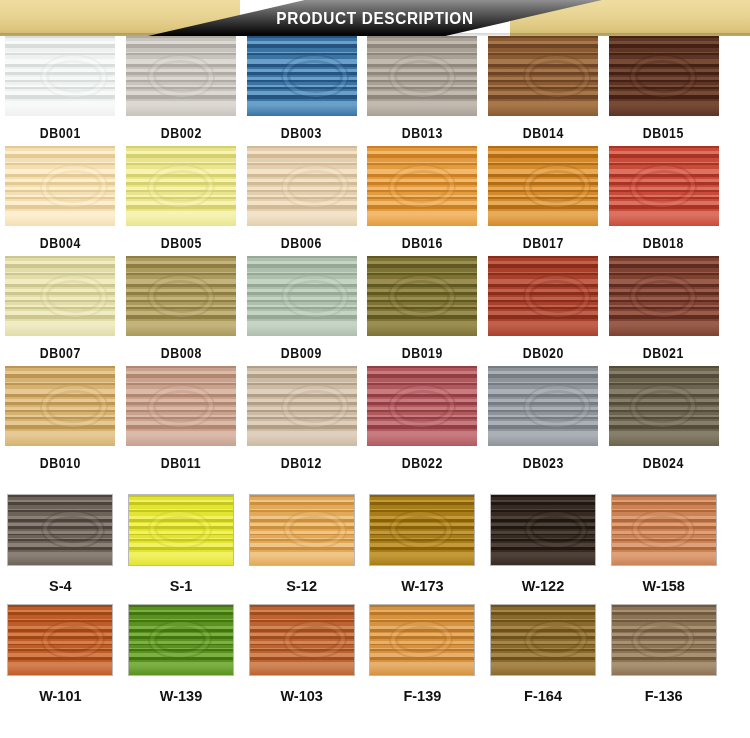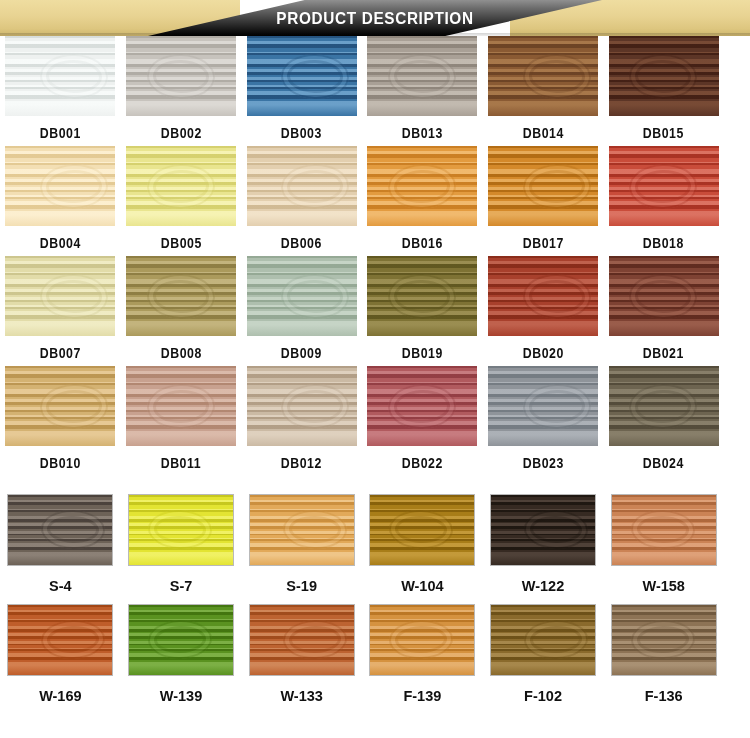--- a/index.html
+++ b/index.html
@@ -343,35 +343,35 @@
           <div class="grain" style="background: repeating-linear-gradient(rgb(73, 64, 58) 0%, rgb(73, 64, 58) 2.29%, rgb(109, 98, 87) 2.29%, rgb(109, 98, 87) 6.67%, rgb(142, 131, 121) 6.67%, rgb(142, 131, 121) 10.36%, rgb(73, 64, 58) 10.36%, rgb(73, 64, 58) 14.87%, rgb(109, 98, 87) 14.87%, rgb(109, 98, 87) 19.71%, rgb(142, 131, 121) 19.71%, rgb(142, 131, 121) 21.37%, rgb(73, 64, 58) 21.37%, rgb(73, 64, 58) 24.35%, rgb(109, 98, 87) 24.35%, rgb(109, 98, 87) 29.29%, rgb(142, 131, 121) 29.29%, rgb(142, 131, 121) 34.75%, rgb(73, 64, 58) 34.75%, rgb(73, 64, 58) 38.41%, rgb(109, 98, 87) 38.41%, rgb(109, 98, 87) 40.65%, rgb(142, 131, 121) 40.65%, rgb(142, 131, 121) 44.87%, rgb(73, 64, 58) 44.87%, rgb(73, 64, 58) 48.96%, rgb(109, 98, 87) 48.96%, rgb(109, 98, 87) 51.63%, rgb(142, 131, 121) 51.63%, rgb(142, 131, 121) 55.55%, rgb(73, 64, 58) 55.55%, rgb(73, 64, 58) 57.39%, rgb(109, 98, 87) 57.39%, rgb(109, 98, 87) 61.18%, rgb(142, 131, 121) 61.18%, rgb(142, 131, 121) 63.26%, rgb(73, 64, 58) 63.26%, rgb(73, 64, 58) 66.1%, rgb(109, 98, 87) 66.1%, rgb(109, 98, 87) 69.25%, rgb(142, 131, 121) 69.25%, rgb(142, 131, 121) 73.93%, rgb(73, 64, 58) 73.93%, rgb(73, 64, 58) 78.57%, rgb(109, 98, 87) 78.57%, rgb(109, 98, 87) 81.08%, rgb(142, 131, 121) 81.08%, rgb(142, 131, 121) 86.11%, rgb(109, 98, 87) 100%); opacity: 0.92;"></div>
           <div class="ring" style="box-shadow: rgb(73, 64, 58) 0px 0px 0px 2px inset, rgb(142, 131, 121) 0px 0px 0px 6px inset, rgb(73, 64, 58) 0px 0px 0px 9px inset; transform: translateX(6px) rotate(2deg);"></div>
         </div>
         <div class="swatch-label">S-4</div>
       </div>
       <div class="swatch-cell">
         <div class="swatch-chip" style="background-color: rgb(227, 228, 50);">
           <div class="grain" style="background: repeating-linear-gradient(rgb(196, 197, 28) 0%, rgb(196, 197, 28) 2.29%, rgb(227, 228, 50) 2.29%, rgb(227, 228, 50) 6.67%, rgb(241, 242, 104) 6.67%, rgb(241, 242, 104) 10.36%, rgb(196, 197, 28) 10.36%, rgb(196, 197, 28) 14.87%, rgb(227, 228, 50) 14.87%, rgb(227, 228, 50) 19.71%, rgb(241, 242, 104) 19.71%, rgb(241, 242, 104) 21.37%, rgb(196, 197, 28) 21.37%, rgb(196, 197, 28) 24.35%, rgb(227, 228, 50) 24.35%, rgb(227, 228, 50) 29.29%, rgb(241, 242, 104) 29.29%, rgb(241, 242, 104) 34.75%, rgb(196, 197, 28) 34.75%, rgb(196, 197, 28) 38.41%, rgb(227, 228, 50) 38.41%, rgb(227, 228, 50) 40.65%, rgb(241, 242, 104) 40.65%, rgb(241, 242, 104) 44.87%, rgb(196, 197, 28) 44.87%, rgb(196, 197, 28) 48.96%, rgb(227, 228, 50) 48.96%, rgb(227, 228, 50) 51.63%, rgb(241, 242, 104) 51.63%, rgb(241, 242, 104) 55.55%, rgb(196, 197, 28) 55.55%, rgb(196, 197, 28) 57.39%, rgb(227, 228, 50) 57.39%, rgb(227, 228, 50) 61.18%, rgb(241, 242, 104) 61.18%, rgb(241, 242, 104) 63.26%, rgb(196, 197, 28) 63.26%, rgb(196, 197, 28) 66.1%, rgb(227, 228, 50) 66.1%, rgb(227, 228, 50) 69.25%, rgb(241, 242, 104) 69.25%, rgb(241, 242, 104) 73.93%, rgb(196, 197, 28) 73.93%, rgb(196, 197, 28) 78.57%, rgb(227, 228, 50) 78.57%, rgb(227, 228, 50) 81.08%, rgb(241, 242, 104) 81.08%, rgb(241, 242, 104) 86.11%, rgb(227, 228, 50) 100%); opacity: 0.92;"></div>
           <div class="ring" style="box-shadow: rgb(196, 197, 28) 0px 0px 0px 2px inset, rgb(241, 242, 104) 0px 0px 0px 6px inset, rgb(196, 197, 28) 0px 0px 0px 9px inset; transform: translateX(-8px) rotate(2deg);"></div>
         </div>
-        <div class="swatch-label">S-7</div>
+        <div class="swatch-label">S-1</div>
       </div>
       <div class="swatch-cell">
         <div class="swatch-chip" style="background-color: rgb(226, 169, 89);">
           <div class="grain" style="background: repeating-linear-gradient(rgb(201, 141, 60) 0%, rgb(201, 141, 60) 2.29%, rgb(226, 169, 89) 2.29%, rgb(226, 169, 89) 6.67%, rgb(240, 200, 140) 6.67%, rgb(240, 200, 140) 10.36%, rgb(201, 141, 60) 10.36%, rgb(201, 141, 60) 14.87%, rgb(226, 169, 89) 14.87%, rgb(226, 169, 89) 19.71%, rgb(240, 200, 140) 19.71%, rgb(240, 200, 140) 21.37%, rgb(201, 141, 60) 21.37%, rgb(201, 141, 60) 24.35%, rgb(226, 169, 89) 24.35%, rgb(226, 169, 89) 29.29%, rgb(240, 200, 140) 29.29%, rgb(240, 200, 140) 34.75%, rgb(201, 141, 60) 34.75%, rgb(201, 141, 60) 38.41%, rgb(226, 169, 89) 38.41%, rgb(226, 169, 89) 40.65%, rgb(240, 200, 140) 40.65%, rgb(240, 200, 140) 44.87%, rgb(201, 141, 60) 44.87%, rgb(201, 141, 60) 48.96%, rgb(226, 169, 89) 48.96%, rgb(226, 169, 89) 51.63%, rgb(240, 200, 140) 51.63%, rgb(240, 200, 140) 55.55%, rgb(201, 141, 60) 55.55%, rgb(201, 141, 60) 57.39%, rgb(226, 169, 89) 57.39%, rgb(226, 169, 89) 61.18%, rgb(240, 200, 140) 61.18%, rgb(240, 200, 140) 63.26%, rgb(201, 141, 60) 63.26%, rgb(201, 141, 60) 66.1%, rgb(226, 169, 89) 66.1%, rgb(226, 169, 89) 69.25%, rgb(240, 200, 140) 69.25%, rgb(240, 200, 140) 73.93%, rgb(201, 141, 60) 73.93%, rgb(201, 141, 60) 78.57%, rgb(226, 169, 89) 78.57%, rgb(226, 169, 89) 81.08%, rgb(240, 200, 140) 81.08%, rgb(240, 200, 140) 86.11%, rgb(226, 169, 89) 100%); opacity: 0.92;"></div>
           <div class="ring" style="box-shadow: rgb(201, 141, 60) 0px 0px 0px 2px inset, rgb(240, 200, 140) 0px 0px 0px 6px inset, rgb(201, 141, 60) 0px 0px 0px 9px inset; transform: translateX(6px) rotate(2deg);"></div>
         </div>
-        <div class="swatch-label">S-19</div>
+        <div class="swatch-label">S-12</div>
       </div>
       <div class="swatch-cell">
         <div class="swatch-chip" style="background-color: rgb(168, 125, 24);">
           <div class="grain" style="background: repeating-linear-gradient(rgb(133, 95, 9) 0%, rgb(133, 95, 9) 2.29%, rgb(168, 125, 24) 2.29%, rgb(168, 125, 24) 6.67%, rgb(198, 156, 60) 6.67%, rgb(198, 156, 60) 10.36%, rgb(133, 95, 9) 10.36%, rgb(133, 95, 9) 14.87%, rgb(168, 125, 24) 14.87%, rgb(168, 125, 24) 19.71%, rgb(198, 156, 60) 19.71%, rgb(198, 156, 60) 21.37%, rgb(133, 95, 9) 21.37%, rgb(133, 95, 9) 24.35%, rgb(168, 125, 24) 24.35%, rgb(168, 125, 24) 29.29%, rgb(198, 156, 60) 29.29%, rgb(198, 156, 60) 34.75%, rgb(133, 95, 9) 34.75%, rgb(133, 95, 9) 38.41%, rgb(168, 125, 24) 38.41%, rgb(168, 125, 24) 40.65%, rgb(198, 156, 60) 40.65%, rgb(198, 156, 60) 44.87%, rgb(133, 95, 9) 44.87%, rgb(133, 95, 9) 48.96%, rgb(168, 125, 24) 48.96%, rgb(168, 125, 24) 51.63%, rgb(198, 156, 60) 51.63%, rgb(198, 156, 60) 55.55%, rgb(133, 95, 9) 55.55%, rgb(133, 95, 9) 57.39%, rgb(168, 125, 24) 57.39%, rgb(168, 125, 24) 61.18%, rgb(198, 156, 60) 61.18%, rgb(198, 156, 60) 63.26%, rgb(133, 95, 9) 63.26%, rgb(133, 95, 9) 66.1%, rgb(168, 125, 24) 66.1%, rgb(168, 125, 24) 69.25%, rgb(198, 156, 60) 69.25%, rgb(198, 156, 60) 73.93%, rgb(133, 95, 9) 73.93%, rgb(133, 95, 9) 78.57%, rgb(168, 125, 24) 78.57%, rgb(168, 125, 24) 81.08%, rgb(198, 156, 60) 81.08%, rgb(198, 156, 60) 86.11%, rgb(168, 125, 24) 100%); opacity: 0.92;"></div>
           <div class="ring" style="box-shadow: rgb(133, 95, 9) 0px 0px 0px 2px inset, rgb(198, 156, 60) 0px 0px 0px 6px inset, rgb(133, 95, 9) 0px 0px 0px 9px inset; transform: translateX(-8px) rotate(2deg);"></div>
         </div>
-        <div class="swatch-label">W-104</div>
+        <div class="swatch-label">W-173</div>
       </div>
       <div class="swatch-cell">
         <div class="swatch-chip" style="background-color: rgb(54, 42, 34);">
           <div class="grain" style="background: repeating-linear-gradient(rgb(29, 22, 16) 0%, rgb(29, 22, 16) 2.29%, rgb(54, 42, 34) 2.29%, rgb(54, 42, 34) 6.67%, rgb(81, 67, 58) 6.67%, rgb(81, 67, 58) 10.36%, rgb(29, 22, 16) 10.36%, rgb(29, 22, 16) 14.87%, rgb(54, 42, 34) 14.87%, rgb(54, 42, 34) 19.71%, rgb(81, 67, 58) 19.71%, rgb(81, 67, 58) 21.37%, rgb(29, 22, 16) 21.37%, rgb(29, 22, 16) 24.35%, rgb(54, 42, 34) 24.35%, rgb(54, 42, 34) 29.29%, rgb(81, 67, 58) 29.29%, rgb(81, 67, 58) 34.75%, rgb(29, 22, 16) 34.75%, rgb(29, 22, 16) 38.41%, rgb(54, 42, 34) 38.41%, rgb(54, 42, 34) 40.65%, rgb(81, 67, 58) 40.65%, rgb(81, 67, 58) 44.87%, rgb(29, 22, 16) 44.87%, rgb(29, 22, 16) 48.96%, rgb(54, 42, 34) 48.96%, rgb(54, 42, 34) 51.63%, rgb(81, 67, 58) 51.63%, rgb(81, 67, 58) 55.55%, rgb(29, 22, 16) 55.55%, rgb(29, 22, 16) 57.39%, rgb(54, 42, 34) 57.39%, rgb(54, 42, 34) 61.18%, rgb(81, 67, 58) 61.18%, rgb(81, 67, 58) 63.26%, rgb(29, 22, 16) 63.26%, rgb(29, 22, 16) 66.1%, rgb(54, 42, 34) 66.1%, rgb(54, 42, 34) 69.25%, rgb(81, 67, 58) 69.25%, rgb(81, 67, 58) 73.93%, rgb(29, 22, 16) 73.93%, rgb(29, 22, 16) 78.57%, rgb(54, 42, 34) 78.57%, rgb(54, 42, 34) 81.08%, rgb(81, 67, 58) 81.08%, rgb(81, 67, 58) 86.11%, rgb(54, 42, 34) 100%); opacity: 0.92;"></div>
           <div class="ring" style="box-shadow: rgb(29, 22, 16) 0px 0px 0px 2px inset, rgb(81, 67, 58) 0px 0px 0px 6px inset, rgb(29, 22, 16) 0px 0px 0px 9px inset; transform: translateX(6px) rotate(2deg);"></div>
         </div>
         <div class="swatch-label">W-122</div>
       </div>
       <div class="swatch-cell">
         <div class="swatch-chip" style="background-color: rgb(203, 131, 85);">
@@ -380,49 +380,49 @@
         </div>
         <div class="swatch-label">W-158</div>
       </div>
     </div>
     <div class="swatch-row">
       <div class="swatch-cell">
         <div class="swatch-chip" style="background-color: rgb(191, 93, 42);">
           <div class="grain" style="background: repeating-linear-gradient(rgb(160, 68, 19) 0%, rgb(160, 68, 19) 2.29%, rgb(191, 93, 42) 2.29%, rgb(191, 93, 42) 6.67%, rgb(213, 131, 83) 6.67%, rgb(213, 131, 83) 10.36%, rgb(160, 68, 19) 10.36%, rgb(160, 68, 19) 14.87%, rgb(191, 93, 42) 14.87%, rgb(191, 93, 42) 19.71%, rgb(213, 131, 83) 19.71%, rgb(213, 131, 83) 21.37%, rgb(160, 68, 19) 21.37%, rgb(160, 68, 19) 24.35%, rgb(191, 93, 42) 24.35%, rgb(191, 93, 42) 29.29%, rgb(213, 131, 83) 29.29%, rgb(213, 131, 83) 34.75%, rgb(160, 68, 19) 34.75%, rgb(160, 68, 19) 38.41%, rgb(191, 93, 42) 38.41%, rgb(191, 93, 42) 40.65%, rgb(213, 131, 83) 40.65%, rgb(213, 131, 83) 44.87%, rgb(160, 68, 19) 44.87%, rgb(160, 68, 19) 48.96%, rgb(191, 93, 42) 48.96%, rgb(191, 93, 42) 51.63%, rgb(213, 131, 83) 51.63%, rgb(213, 131, 83) 55.55%, rgb(160, 68, 19) 55.55%, rgb(160, 68, 19) 57.39%, rgb(191, 93, 42) 57.39%, rgb(191, 93, 42) 61.18%, rgb(213, 131, 83) 61.18%, rgb(213, 131, 83) 63.26%, rgb(160, 68, 19) 63.26%, rgb(160, 68, 19) 66.1%, rgb(191, 93, 42) 66.1%, rgb(191, 93, 42) 69.25%, rgb(213, 131, 83) 69.25%, rgb(213, 131, 83) 73.93%, rgb(160, 68, 19) 73.93%, rgb(160, 68, 19) 78.57%, rgb(191, 93, 42) 78.57%, rgb(191, 93, 42) 81.08%, rgb(213, 131, 83) 81.08%, rgb(213, 131, 83) 86.11%, rgb(191, 93, 42) 100%); opacity: 0.92;"></div>
           <div class="ring" style="box-shadow: rgb(160, 68, 19) 0px 0px 0px 2px inset, rgb(213, 131, 83) 0px 0px 0px 6px inset, rgb(160, 68, 19) 0px 0px 0px 9px inset; transform: translateX(6px) rotate(-2deg);"></div>
         </div>
-        <div class="swatch-label">W-169</div>
+        <div class="swatch-label">W-101</div>
       </div>
       <div class="swatch-cell">
         <div class="swatch-chip" style="background-color: rgb(90, 146, 32);">
           <div class="grain" style="background: repeating-linear-gradient(rgb(65, 115, 14) 0%, rgb(65, 115, 14) 2.29%, rgb(90, 146, 32) 2.29%, rgb(90, 146, 32) 6.67%, rgb(127, 178, 72) 6.67%, rgb(127, 178, 72) 10.36%, rgb(65, 115, 14) 10.36%, rgb(65, 115, 14) 14.87%, rgb(90, 146, 32) 14.87%, rgb(90, 146, 32) 19.71%, rgb(127, 178, 72) 19.71%, rgb(127, 178, 72) 21.37%, rgb(65, 115, 14) 21.37%, rgb(65, 115, 14) 24.35%, rgb(90, 146, 32) 24.35%, rgb(90, 146, 32) 29.29%, rgb(127, 178, 72) 29.29%, rgb(127, 178, 72) 34.75%, rgb(65, 115, 14) 34.75%, rgb(65, 115, 14) 38.41%, rgb(90, 146, 32) 38.41%, rgb(90, 146, 32) 40.65%, rgb(127, 178, 72) 40.65%, rgb(127, 178, 72) 44.87%, rgb(65, 115, 14) 44.87%, rgb(65, 115, 14) 48.96%, rgb(90, 146, 32) 48.96%, rgb(90, 146, 32) 51.63%, rgb(127, 178, 72) 51.63%, rgb(127, 178, 72) 55.55%, rgb(65, 115, 14) 55.55%, rgb(65, 115, 14) 57.39%, rgb(90, 146, 32) 57.39%, rgb(90, 146, 32) 61.18%, rgb(127, 178, 72) 61.18%, rgb(127, 178, 72) 63.26%, rgb(65, 115, 14) 63.26%, rgb(65, 115, 14) 66.1%, rgb(90, 146, 32) 66.1%, rgb(90, 146, 32) 69.25%, rgb(127, 178, 72) 69.25%, rgb(127, 178, 72) 73.93%, rgb(65, 115, 14) 73.93%, rgb(65, 115, 14) 78.57%, rgb(90, 146, 32) 78.57%, rgb(90, 146, 32) 81.08%, rgb(127, 178, 72) 81.08%, rgb(127, 178, 72) 86.11%, rgb(90, 146, 32) 100%); opacity: 0.92;"></div>
           <div class="ring" style="box-shadow: rgb(65, 115, 14) 0px 0px 0px 2px inset, rgb(127, 178, 72) 0px 0px 0px 6px inset, rgb(65, 115, 14) 0px 0px 0px 9px inset; transform: translateX(-8px) rotate(-2deg);"></div>
         </div>
         <div class="swatch-label">W-139</div>
       </div>
       <div class="swatch-cell">
         <div class="swatch-chip" style="background-color: rgb(189, 99, 49);">
           <div class="grain" style="background: repeating-linear-gradient(rgb(158, 74, 27) 0%, rgb(158, 74, 27) 2.29%, rgb(189, 99, 49) 2.29%, rgb(189, 99, 49) 6.67%, rgb(210, 138, 92) 6.67%, rgb(210, 138, 92) 10.36%, rgb(158, 74, 27) 10.36%, rgb(158, 74, 27) 14.87%, rgb(189, 99, 49) 14.87%, rgb(189, 99, 49) 19.71%, rgb(210, 138, 92) 19.71%, rgb(210, 138, 92) 21.37%, rgb(158, 74, 27) 21.37%, rgb(158, 74, 27) 24.35%, rgb(189, 99, 49) 24.35%, rgb(189, 99, 49) 29.29%, rgb(210, 138, 92) 29.29%, rgb(210, 138, 92) 34.75%, rgb(158, 74, 27) 34.75%, rgb(158, 74, 27) 38.41%, rgb(189, 99, 49) 38.41%, rgb(189, 99, 49) 40.65%, rgb(210, 138, 92) 40.65%, rgb(210, 138, 92) 44.87%, rgb(158, 74, 27) 44.87%, rgb(158, 74, 27) 48.96%, rgb(189, 99, 49) 48.96%, rgb(189, 99, 49) 51.63%, rgb(210, 138, 92) 51.63%, rgb(210, 138, 92) 55.55%, rgb(158, 74, 27) 55.55%, rgb(158, 74, 27) 57.39%, rgb(189, 99, 49) 57.39%, rgb(189, 99, 49) 61.18%, rgb(210, 138, 92) 61.18%, rgb(210, 138, 92) 63.26%, rgb(158, 74, 27) 63.26%, rgb(158, 74, 27) 66.1%, rgb(189, 99, 49) 66.1%, rgb(189, 99, 49) 69.25%, rgb(210, 138, 92) 69.25%, rgb(210, 138, 92) 73.93%, rgb(158, 74, 27) 73.93%, rgb(158, 74, 27) 78.57%, rgb(189, 99, 49) 78.57%, rgb(189, 99, 49) 81.08%, rgb(210, 138, 92) 81.08%, rgb(210, 138, 92) 86.11%, rgb(189, 99, 49) 100%); opacity: 0.92;"></div>
           <div class="ring" style="box-shadow: rgb(158, 74, 27) 0px 0px 0px 2px inset, rgb(210, 138, 92) 0px 0px 0px 6px inset, rgb(158, 74, 27) 0px 0px 0px 9px inset; transform: translateX(6px) rotate(-2deg);"></div>
         </div>
-        <div class="swatch-label">W-133</div>
+        <div class="swatch-label">W-103</div>
       </div>
       <div class="swatch-cell">
         <div class="swatch-chip" style="background-color: rgb(213, 146, 63);">
           <div class="grain" style="background: repeating-linear-gradient(rgb(185, 117, 35) 0%, rgb(185, 117, 35) 2.29%, rgb(213, 146, 63) 2.29%, rgb(213, 146, 63) 6.67%, rgb(231, 178, 113) 6.67%, rgb(231, 178, 113) 10.36%, rgb(185, 117, 35) 10.36%, rgb(185, 117, 35) 14.87%, rgb(213, 146, 63) 14.87%, rgb(213, 146, 63) 19.71%, rgb(231, 178, 113) 19.71%, rgb(231, 178, 113) 21.37%, rgb(185, 117, 35) 21.37%, rgb(185, 117, 35) 24.35%, rgb(213, 146, 63) 24.35%, rgb(213, 146, 63) 29.29%, rgb(231, 178, 113) 29.29%, rgb(231, 178, 113) 34.75%, rgb(185, 117, 35) 34.75%, rgb(185, 117, 35) 38.41%, rgb(213, 146, 63) 38.41%, rgb(213, 146, 63) 40.65%, rgb(231, 178, 113) 40.65%, rgb(231, 178, 113) 44.87%, rgb(185, 117, 35) 44.87%, rgb(185, 117, 35) 48.96%, rgb(213, 146, 63) 48.96%, rgb(213, 146, 63) 51.63%, rgb(231, 178, 113) 51.63%, rgb(231, 178, 113) 55.55%, rgb(185, 117, 35) 55.55%, rgb(185, 117, 35) 57.39%, rgb(213, 146, 63) 57.39%, rgb(213, 146, 63) 61.18%, rgb(231, 178, 113) 61.18%, rgb(231, 178, 113) 63.26%, rgb(185, 117, 35) 63.26%, rgb(185, 117, 35) 66.1%, rgb(213, 146, 63) 66.1%, rgb(213, 146, 63) 69.25%, rgb(231, 178, 113) 69.25%, rgb(231, 178, 113) 73.93%, rgb(185, 117, 35) 73.93%, rgb(185, 117, 35) 78.57%, rgb(213, 146, 63) 78.57%, rgb(213, 146, 63) 81.08%, rgb(231, 178, 113) 81.08%, rgb(231, 178, 113) 86.11%, rgb(213, 146, 63) 100%); opacity: 0.92;"></div>
           <div class="ring" style="box-shadow: rgb(185, 117, 35) 0px 0px 0px 2px inset, rgb(231, 178, 113) 0px 0px 0px 6px inset, rgb(185, 117, 35) 0px 0px 0px 9px inset; transform: translateX(-8px) rotate(-2deg);"></div>
         </div>
         <div class="swatch-label">F-139</div>
       </div>
       <div class="swatch-cell">
         <div class="swatch-chip" style="background-color: rgb(138, 106, 44);">
           <div class="grain" style="background: repeating-linear-gradient(rgb(107, 79, 23) 0%, rgb(107, 79, 23) 2.29%, rgb(138, 106, 44) 2.29%, rgb(138, 106, 44) 6.67%, rgb(169, 138, 78) 6.67%, rgb(169, 138, 78) 10.36%, rgb(107, 79, 23) 10.36%, rgb(107, 79, 23) 14.87%, rgb(138, 106, 44) 14.87%, rgb(138, 106, 44) 19.71%, rgb(169, 138, 78) 19.71%, rgb(169, 138, 78) 21.37%, rgb(107, 79, 23) 21.37%, rgb(107, 79, 23) 24.35%, rgb(138, 106, 44) 24.35%, rgb(138, 106, 44) 29.29%, rgb(169, 138, 78) 29.29%, rgb(169, 138, 78) 34.75%, rgb(107, 79, 23) 34.75%, rgb(107, 79, 23) 38.41%, rgb(138, 106, 44) 38.41%, rgb(138, 106, 44) 40.65%, rgb(169, 138, 78) 40.65%, rgb(169, 138, 78) 44.87%, rgb(107, 79, 23) 44.87%, rgb(107, 79, 23) 48.96%, rgb(138, 106, 44) 48.96%, rgb(138, 106, 44) 51.63%, rgb(169, 138, 78) 51.63%, rgb(169, 138, 78) 55.55%, rgb(107, 79, 23) 55.55%, rgb(107, 79, 23) 57.39%, rgb(138, 106, 44) 57.39%, rgb(138, 106, 44) 61.18%, rgb(169, 138, 78) 61.18%, rgb(169, 138, 78) 63.26%, rgb(107, 79, 23) 63.26%, rgb(107, 79, 23) 66.1%, rgb(138, 106, 44) 66.1%, rgb(138, 106, 44) 69.25%, rgb(169, 138, 78) 69.25%, rgb(169, 138, 78) 73.93%, rgb(107, 79, 23) 73.93%, rgb(107, 79, 23) 78.57%, rgb(138, 106, 44) 78.57%, rgb(138, 106, 44) 81.08%, rgb(169, 138, 78) 81.08%, rgb(169, 138, 78) 86.11%, rgb(138, 106, 44) 100%); opacity: 0.92;"></div>
           <div class="ring" style="box-shadow: rgb(107, 79, 23) 0px 0px 0px 2px inset, rgb(169, 138, 78) 0px 0px 0px 6px inset, rgb(107, 79, 23) 0px 0px 0px 9px inset; transform: translateX(6px) rotate(-2deg);"></div>
         </div>
-        <div class="swatch-label">F-102</div>
+        <div class="swatch-label">F-164</div>
       </div>
       <div class="swatch-cell">
         <div class="swatch-chip" style="background-color: rgb(141, 115, 85);">
           <div class="grain" style="background: repeating-linear-gradient(rgb(110, 87, 60) 0%, rgb(110, 87, 60) 2.29%, rgb(141, 115, 85) 2.29%, rgb(141, 115, 85) 6.67%, rgb(171, 147, 118) 6.67%, rgb(171, 147, 118) 10.36%, rgb(110, 87, 60) 10.36%, rgb(110, 87, 60) 14.87%, rgb(141, 115, 85) 14.87%, rgb(141, 115, 85) 19.71%, rgb(171, 147, 118) 19.71%, rgb(171, 147, 118) 21.37%, rgb(110, 87, 60) 21.37%, rgb(110, 87, 60) 24.35%, rgb(141, 115, 85) 24.35%, rgb(141, 115, 85) 29.29%, rgb(171, 147, 118) 29.29%, rgb(171, 147, 118) 34.75%, rgb(110, 87, 60) 34.75%, rgb(110, 87, 60) 38.41%, rgb(141, 115, 85) 38.41%, rgb(141, 115, 85) 40.65%, rgb(171, 147, 118) 40.65%, rgb(171, 147, 118) 44.87%, rgb(110, 87, 60) 44.87%, rgb(110, 87, 60) 48.96%, rgb(141, 115, 85) 48.96%, rgb(141, 115, 85) 51.63%, rgb(171, 147, 118) 51.63%, rgb(171, 147, 118) 55.55%, rgb(110, 87, 60) 55.55%, rgb(110, 87, 60) 57.39%, rgb(141, 115, 85) 57.39%, rgb(141, 115, 85) 61.18%, rgb(171, 147, 118) 61.18%, rgb(171, 147, 118) 63.26%, rgb(110, 87, 60) 63.26%, rgb(110, 87, 60) 66.1%, rgb(141, 115, 85) 66.1%, rgb(141, 115, 85) 69.25%, rgb(171, 147, 118) 69.25%, rgb(171, 147, 118) 73.93%, rgb(110, 87, 60) 73.93%, rgb(110, 87, 60) 78.57%, rgb(141, 115, 85) 78.57%, rgb(141, 115, 85) 81.08%, rgb(171, 147, 118) 81.08%, rgb(171, 147, 118) 86.11%, rgb(141, 115, 85) 100%); opacity: 0.92;"></div>
           <div class="ring" style="box-shadow: rgb(110, 87, 60) 0px 0px 0px 2px inset, rgb(171, 147, 118) 0px 0px 0px 6px inset, rgb(110, 87, 60) 0px 0px 0px 9px inset; transform: translateX(-8px) rotate(-2deg);"></div>
         </div>
         <div class="swatch-label">F-136</div>
       </div>
     </div>
   </div>

